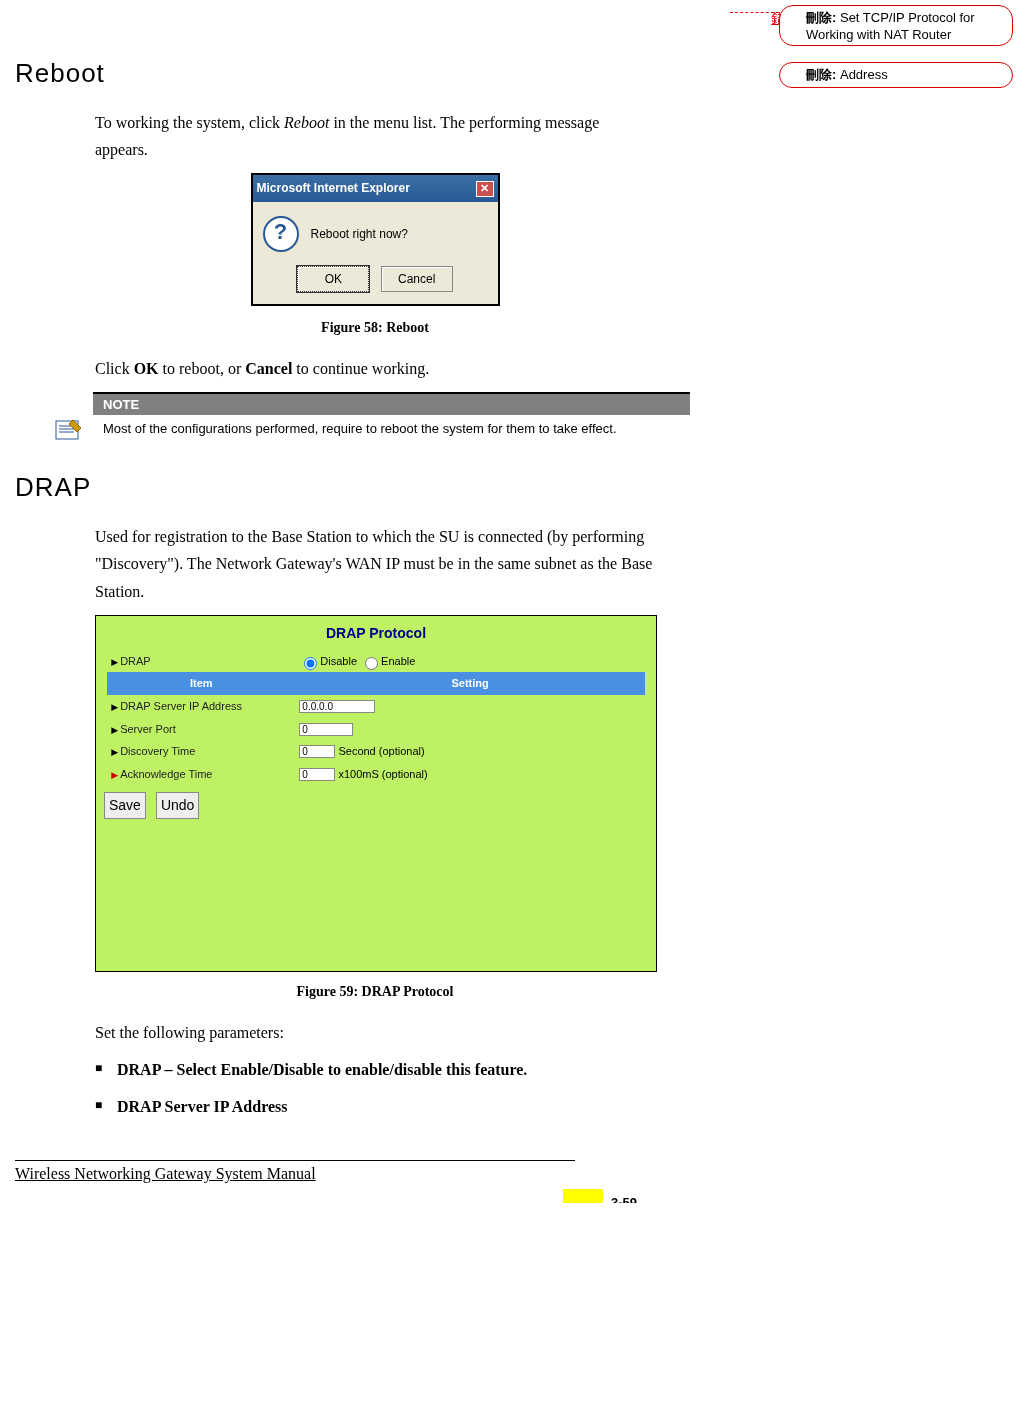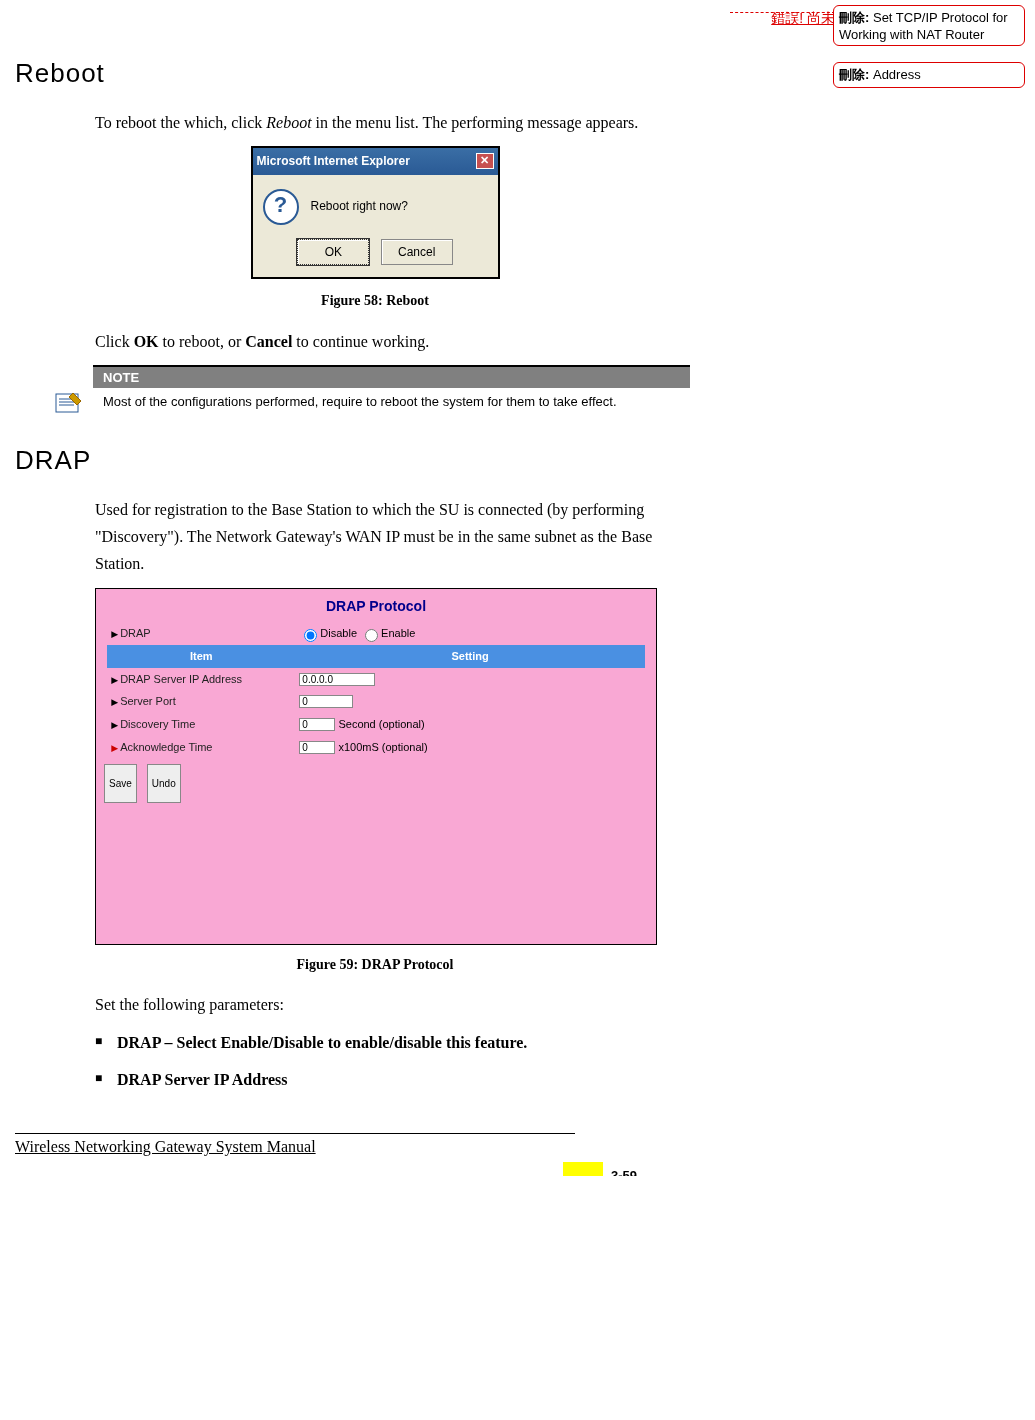--- a/index.html
+++ b/index.html
@@ -19,25 +19,25 @@
     text-align: right;
     color: #d00;
     font-family: sans-serif;
     font-size: 14px;
     text-decoration: underline;
     padding-right: 40px;
     position: relative;
   }
   .comment-box {
     position: absolute;
-    right: 10px;
+    right: 22px;
     background: #fff;
     border: 1.5px solid #d00;
-    border-radius: 6px;
-    padding: 3px 5px;
+    border-radius: 14px;
+    padding: 3px 26px;
     font-family: Arial, sans-serif;
     font-size: 13px;
     width: 180px;
     z-index: 10;
   }
   .comment-box-1 { top: 5px; }
   .comment-box-2 { top: 62px; }
   .comment-label { font-weight: bold; }
   .comment-connector {
     position: absolute;
@@ -163,21 +163,21 @@
   }
   .note-body {
     font-family: Arial, sans-serif;
     font-size: 13px;
     padding: 6px 10px;
   }
 
   
   .drap-box {
     border: 1.5px solid #000;
-    background: #f9a8d4;
+    background: #bef264;
     width: 560px;
     height: 355px;
     margin: 5px 0 5px 0;
     font-family: Tahoma, Arial, sans-serif;
     font-size: 11px;
     position: relative;
   }
   .drap-title {
     color: #00008b;
     font-weight: bold;
@@ -201,22 +201,22 @@
     border: 1px solid #888;
     font-size: 10px;
     padding: 0 2px;
     width: 48px;
     background: #fff;
   }
   .mini-radio { vertical-align: middle; }
   .mini-btn {
     border: 1px solid #888;
     background: #eee;
-    font-size: 10px;
-    padding: 10px 4px;
+    font-size: 14px;
+    padding: 1px 4px;
     margin: 6px 2px 0 8px;
     display: inline-block;
   }
 
   ul.bullets {
     list-style: none;
     padding: 0;
     margin: 8px 0;
     font-weight: bold;
   }
@@ -280,21 +280,21 @@
   </div>
   <div class="comment-box comment-box-2">
     <span class="comment-label">刪除:</span>
     <span>Address</span>
   </div>
 
   <h1 class="section">Reboot</h1>
 
   <div class="body-text">
     <p>
-      <span>To reboot the which, click </span><em>Reboot</em><span> in the menu list. The performing message appears.</span>
+      <span>To working the system, click </span><em>Reboot</em><span> in the menu list. The performing message appears.</span>
     </p>
 
     <div class="figure">
       <div class="dialog">
         <div class="titlebar">
           <span>Microsoft Internet Explorer</span>
           <span class="close">✕</span>
         </div>
         <div class="content">
           <div class="qicon">?</div>

